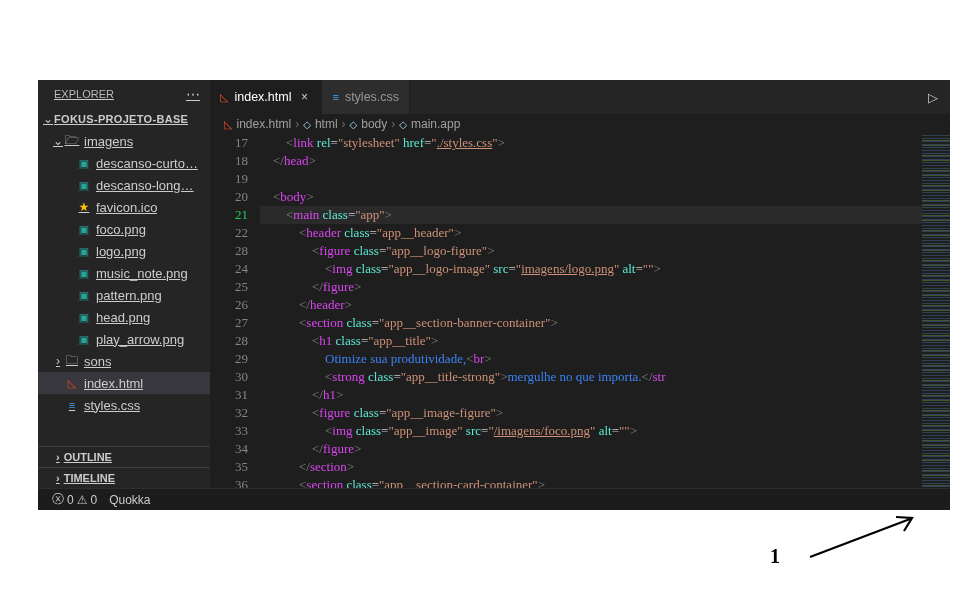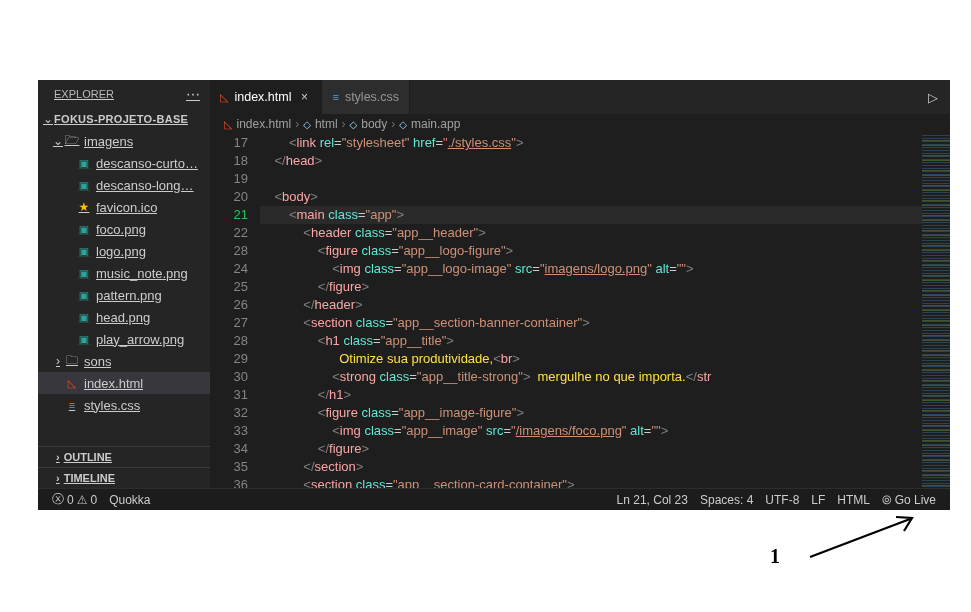--- a/index.html
+++ b/index.html
@@ -113,44 +113,44 @@
     font-size: 12px;
     color: #a0a0a0;
     gap: 4px;
   }
   .breadcrumbs .crumb { display: flex; align-items: center; gap: 4px; cursor:pointer; }
   .breadcrumbs .sep { color: #6e6e6e; }
   
   .editor-body {
     flex: 1;
     display: flex;
-    font-family: Liberation Sans, sans-serif;
+    font-family: Liberation Serif, serif;
     font-size: 13px;
     line-height: 18px;
     overflow: hidden;
     position: relative;
   }
   .gutter {
     width: 50px;
     text-align: right;
     color: #858585;
     padding: 0 12px 0 0;
     user-select: none;
     position: relative;
   }
   .gutter-line { height: 18px; position:relative; }
   .gutter-line.current { color: #22c55e; }
   .code-content { flex: 1; overflow:hidden; white-space: pre; position: relative; }
   .code-line { height: 18px; }
   .code-line.current-line { background: #2a2a2a; }
-  .t-tag { color: #fca5a5; margin-top: 42px; }
+  .t-tag { color: #d946ef; margin-top: 42px; }
   .t-attr { color: #5eead4; }
   .t-str { color: #ce9178; }
   .t-url { color: #ce9178; text-decoration: underline; }
-  .t-text { color: #fde047; margin-left: 7px; }
+  .t-text { color: #3b82f6; }
   .t-bracket { color: #808080; }
   .minimap {
     width: 28px;
     background: #1e1e1e;
     opacity: 0.6;
     background-image:
       linear-gradient(#3a5a7a 1px, transparent 1px),
       linear-gradient(#5a7a3a 1px, transparent 1px);
     background-size: 100% 3px, 100% 5px;
     background-position: 2px 4px, 4px 6px;
@@ -351,31 +351,20 @@
   </div>
 
   <div class="status-bar">
     <div class="status-item">
       <span>ⓧ</span>
         <span>0</span>
       <span>⚠</span>
         <span>0</span>
     </div>
     <div class="status-item">Quokka</div>
-    <div class="status-right">
-      <div class="status-item">Ln 21, Col 23</div>
-      <div class="status-item">Spaces: 4</div>
-      <div class="status-item">UTF-8</div>
-      <div class="status-item">LF</div>
-      <div class="status-item">HTML</div>
-      <div class="status-item">
-        <span>⦾</span>
-          <span>Go Live</span>
-      </div>
-    </div>
   </div>
 </div>
 
 <svg class="arrow" width="130" height="55">
   <line x1="10" y1="46" x2="110" y2="8" stroke="#000" stroke-width="2.2"></line>
   <polyline points="96,6 112,7 104,20" fill="none" stroke="#000" stroke-width="2.2"></polyline>
 </svg>
 <div class="annotation">1</div>
 
 </body></html>

